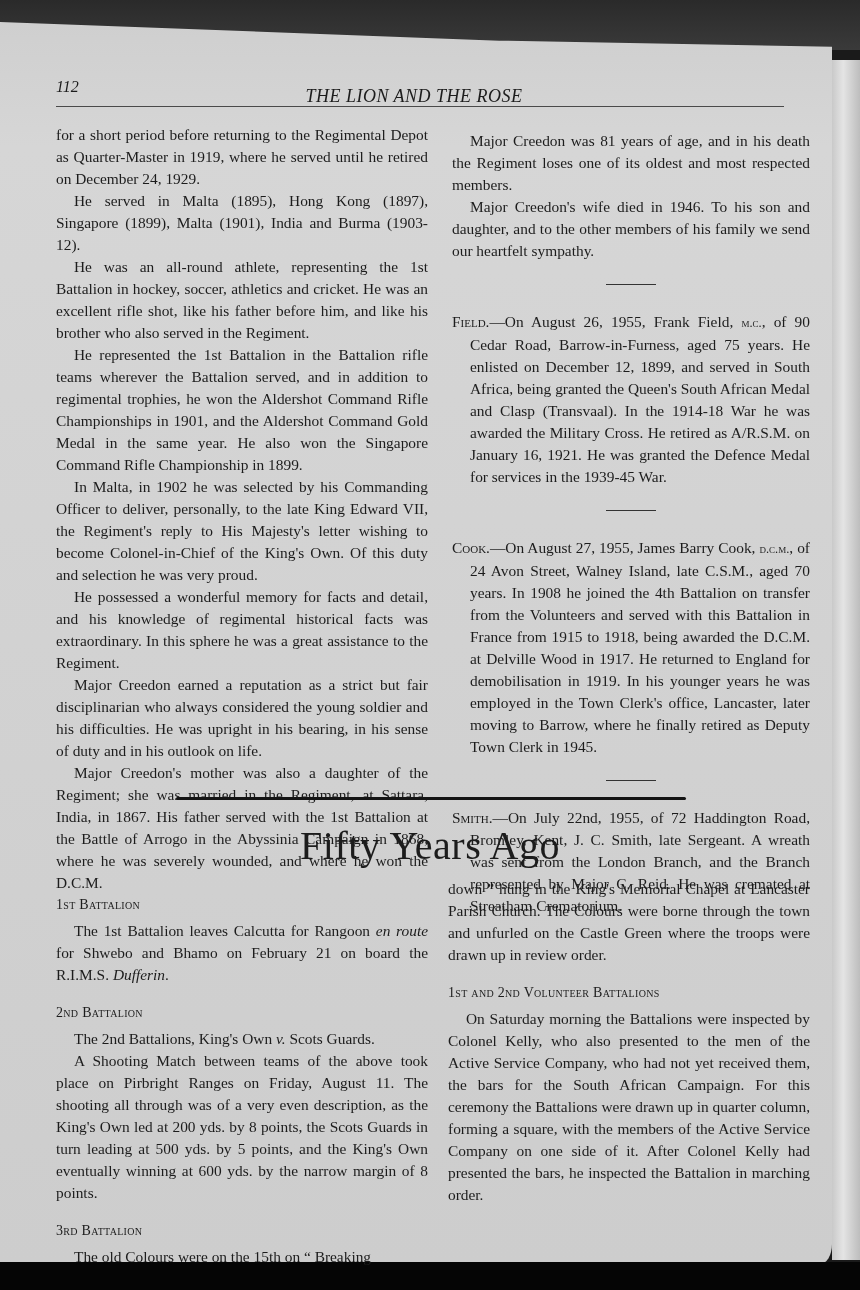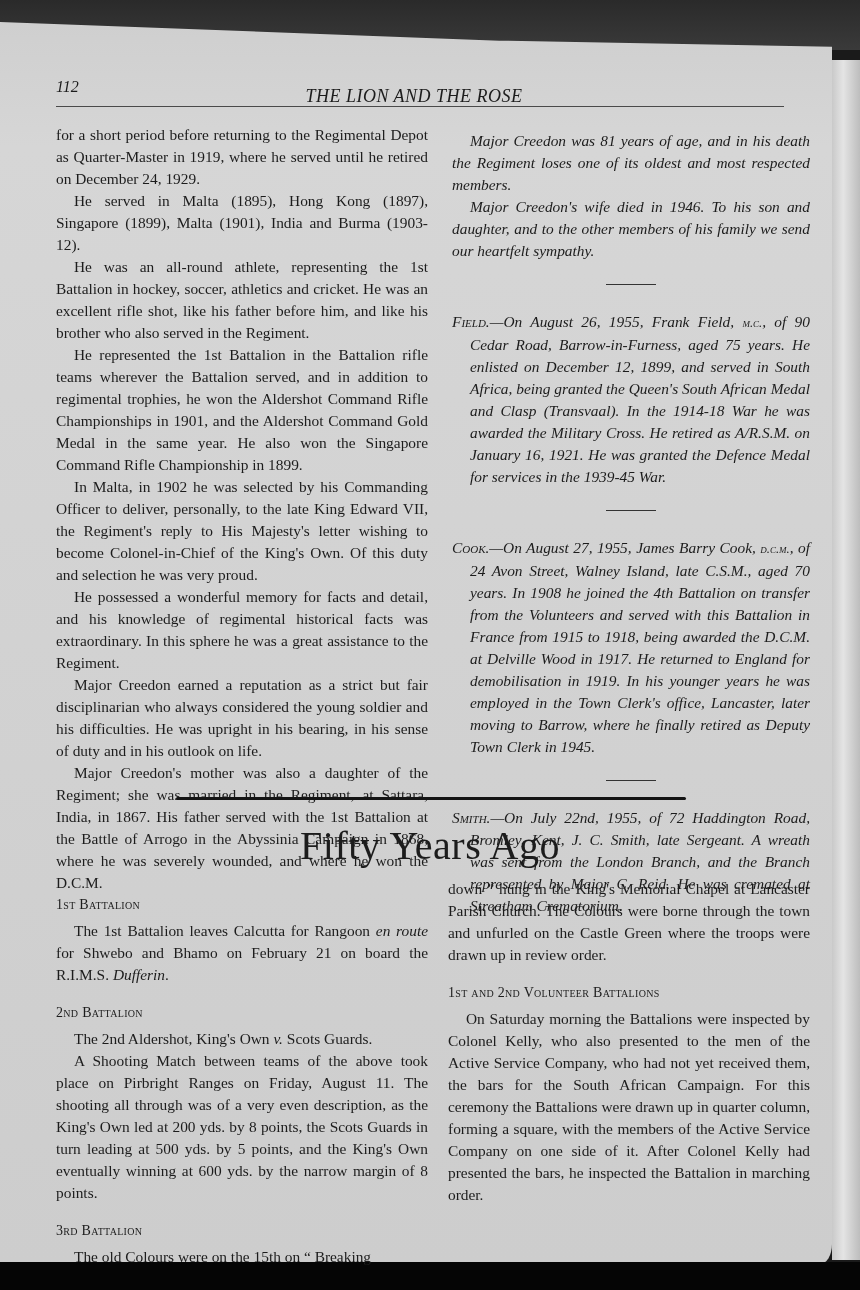--- a/index.html
+++ b/index.html
@@ -40,21 +40,21 @@
     font-size: 18px; letter-spacing: 0.5px;
   }
 
   .col {
     position: absolute; font-size: 15.4px; line-height: 22px;
     text-align: justify;
   }
   .col p { margin: 0; text-indent: 18px; }
   .col p.noindent { text-indent: 0; }
   .left-col { left: 56px; top: 124px; width: 372px; }
-  .right-col { left: 452px; top: 130px; width: 358px; font-style: italic; }
+  .right-col { left: 452px; top: 130px; width: 358px; }
 
   .obit { margin: 0; padding-left: 18px; text-indent: -18px !important; }
   .obit-name { font-variant: small-caps; }
   .postnom { font-variant: small-caps; font-size: 12.5px; }
   .rule-short {
     width: 50px; height: 0; border-top: 1px solid #333; margin: 22px auto 26px auto;
   }
 
   .section-rule {
     position: absolute; left: 176px; top: 797px; width: 510px; height: 3px;
@@ -111,21 +111,21 @@
 </div>
 
 <div class="section-rule"></div>
 <div class="section-title">Fifty Years Ago</div>
 
 <div class="col left-col2">
   <div class="subhead first">1st Battalion</div>
   <p><span>The 1st Battalion leaves Calcutta for Rangoon </span><i>en route</i><span> for Shwebo and Bhamo on February 21 on board the R.I.M.S. </span><i>Dufferin</i><span>.</span></p>
   <div class="spacer"></div>
   <div class="subhead">2nd Battalion</div>
-  <p><span>The 2nd Aldershot, King's Own </span><i>v.</i><span> Scots Guards.</span></p>
+  <p><span>The 2nd Battalions, King's Own </span><i>v.</i><span> Scots Guards.</span></p>
   <p>A Shooting Match between teams of the above took place on Pirbright Ranges on Friday, August 11. The shooting all through was of a very even description, as the King's Own led at 200 yds. by 8 points, the Scots Guards in turn leading at 500 yds. by 5 points, and the King's Own eventually winning at 600 yds. by the narrow margin of 8 points.</p>
   <div class="spacer"></div>
   <div class="subhead">3rd Battalion</div>
   <p>The old Colours were on the 15th on “ Breaking</p>
 </div>
 
 <div class="col right-col2">
   <p class="noindent">down ” hung in the King's Memorial Chapel at Lancaster Parish Church.  The Colours were borne through the town and unfurled on the Castle Green where the troops were drawn up in review order.</p>
   <div class="spacer"></div>
   <div class="subhead">1st and 2nd Volunteer Battalions</div>

